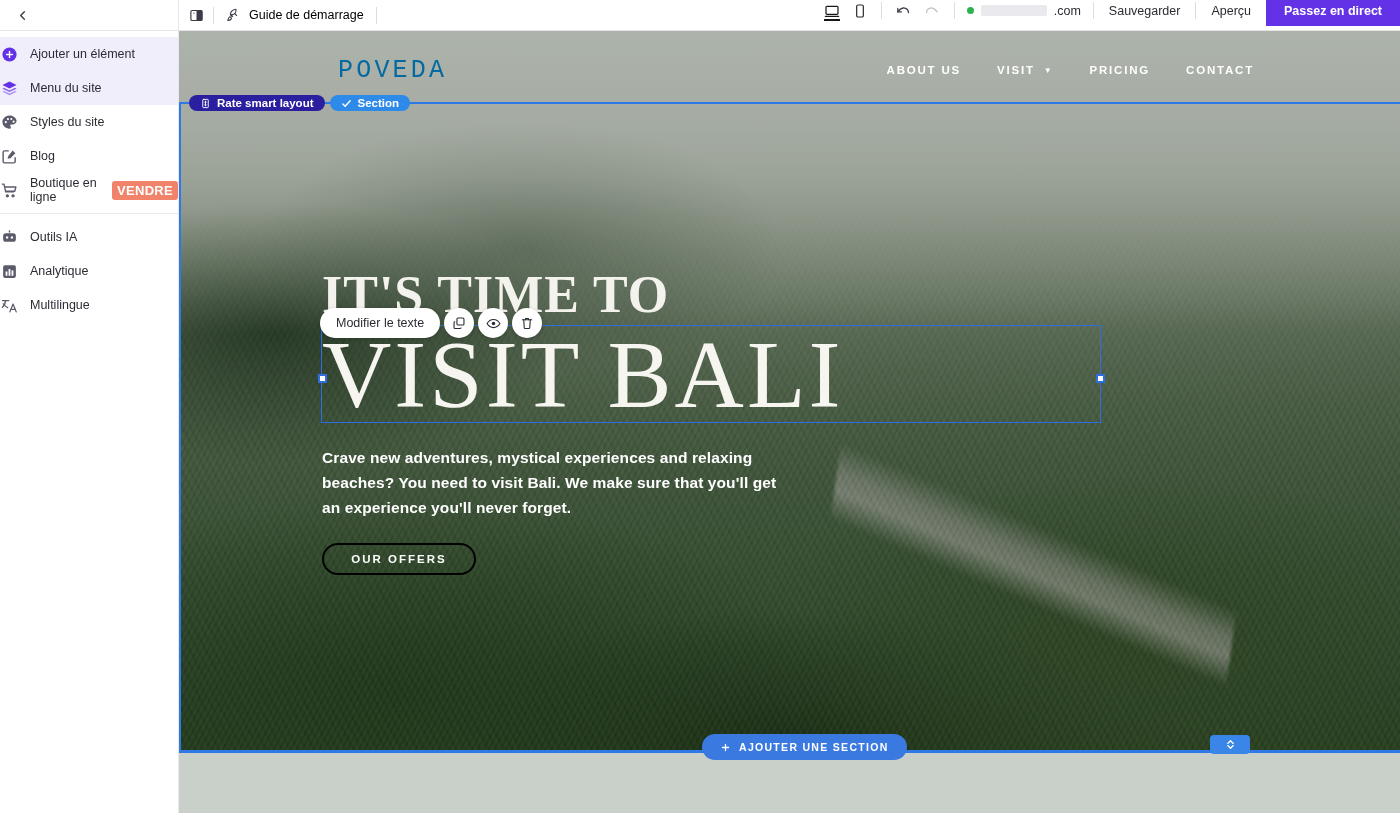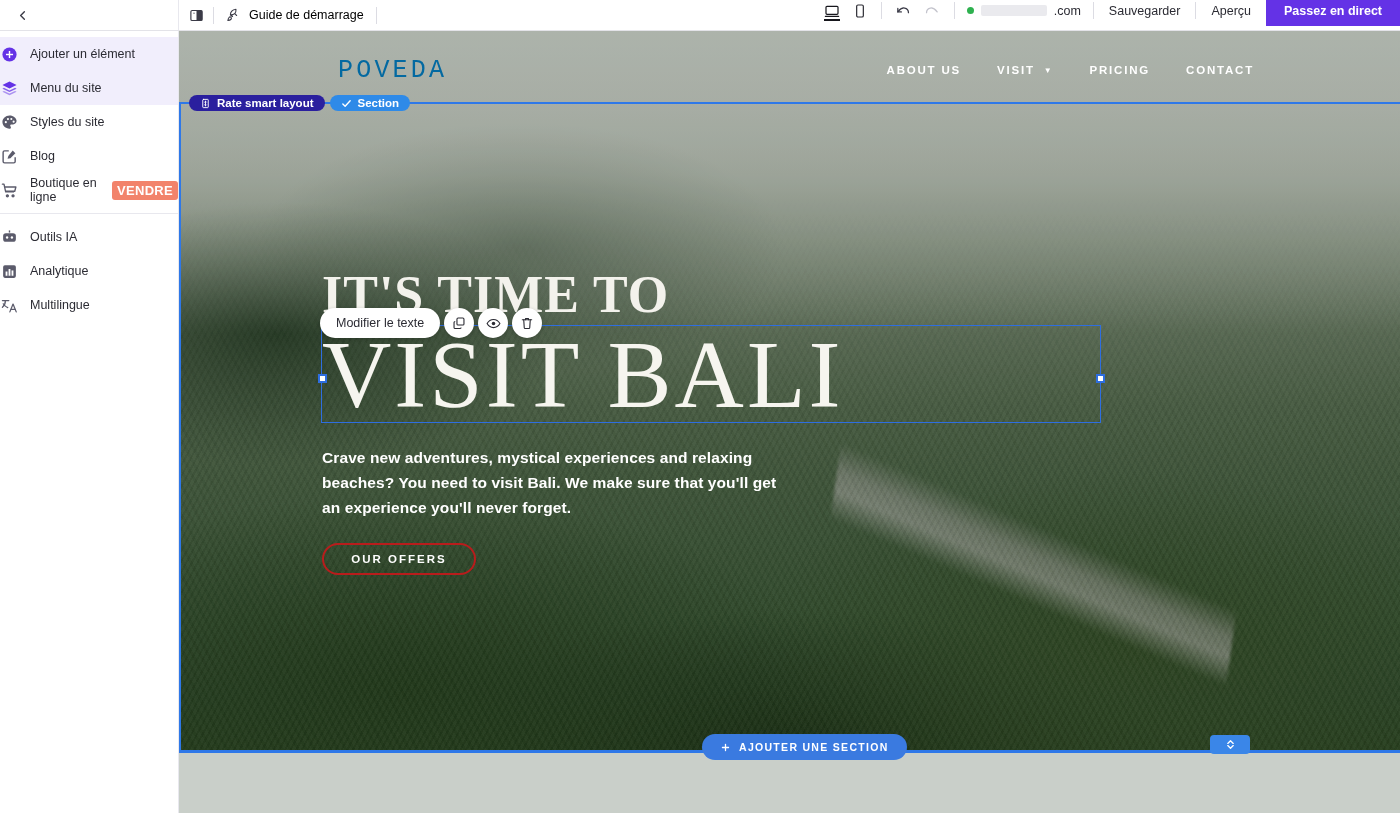--- a/index.html
+++ b/index.html
@@ -196,21 +196,21 @@
   .handle.left { left: 139px; }
   .handle.right { left: 917px; }
 
   .hero-para {
     position: absolute; left: 143px; top: 414px; width: 460px;
     color: #ffffff; font-size: 15.5px; font-weight: bold;
     line-height: 1.62; letter-spacing: .1px;
   }
   .hero-btn {
     position: absolute; left: 143px; top: 512px;
-    width: 154px; height: 32px; border: 2px solid #b91c1c;
+    width: 154px; height: 32px; border: 2px solid #000000;
     border-radius: 18px; color: #ffffff;
     font-size: 11.5px; font-weight: bold; letter-spacing: 2px;
     display: flex; align-items: center; justify-content: center; cursor: pointer;
   }
 
   
   .section-outline {
     position: absolute; left: 0; top: 71px;
     width: 1221px; height: 651px;
     border-top: 2px solid #2e78e8; border-bottom: 3px solid #2e78e8;

